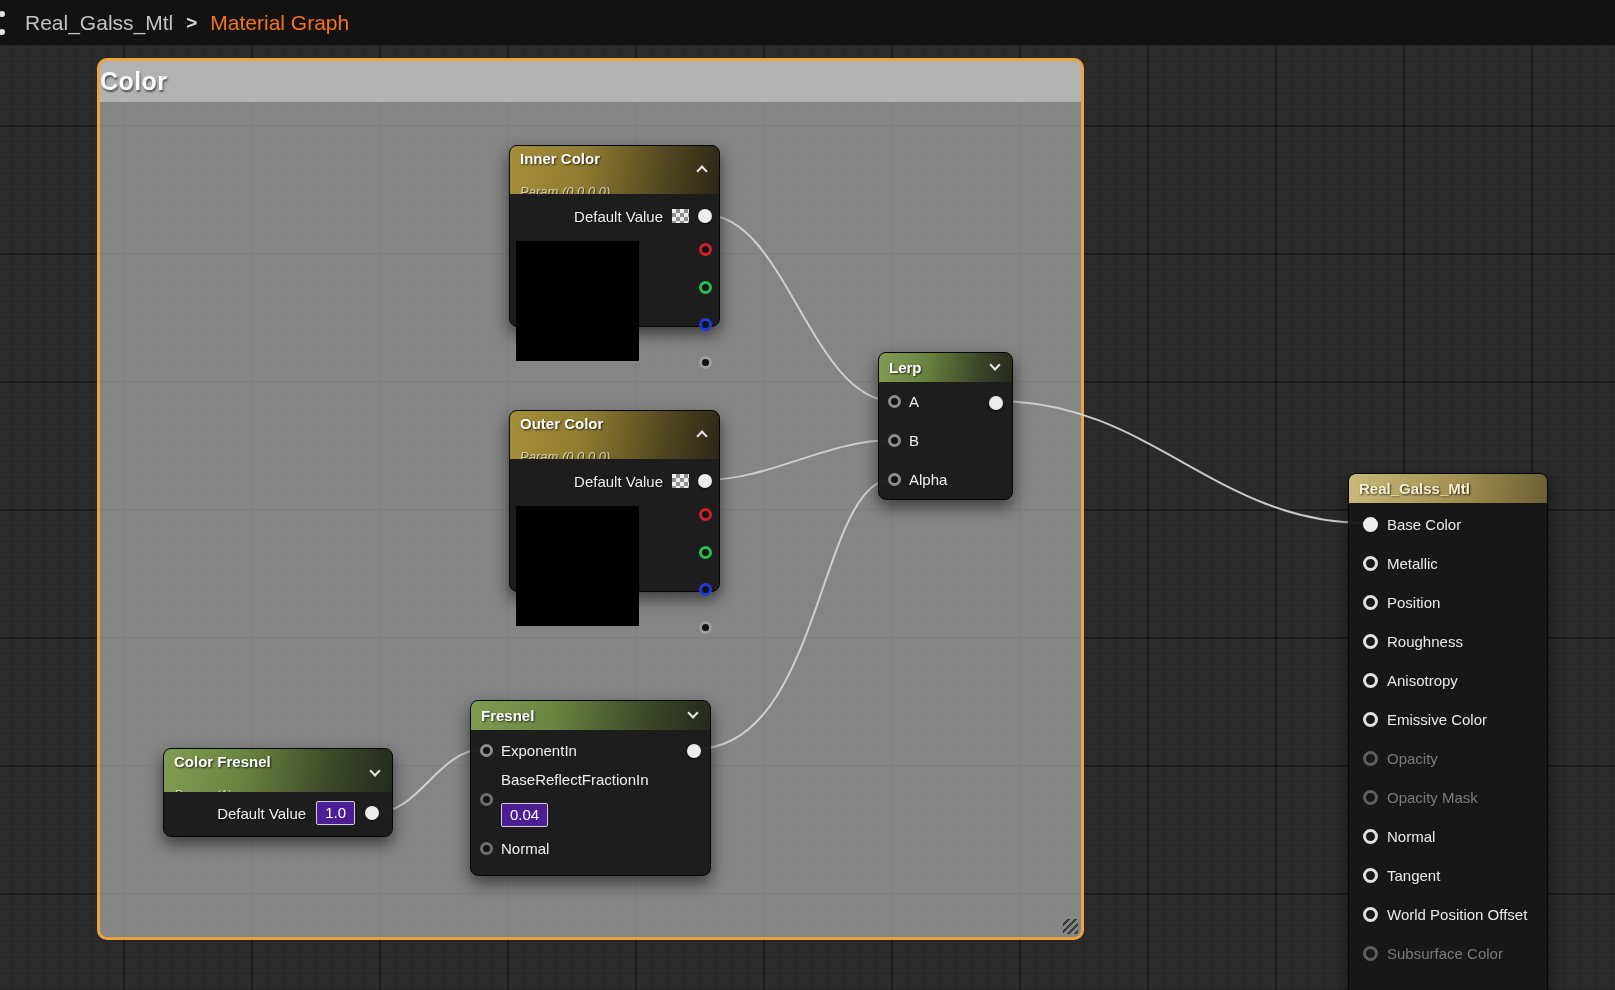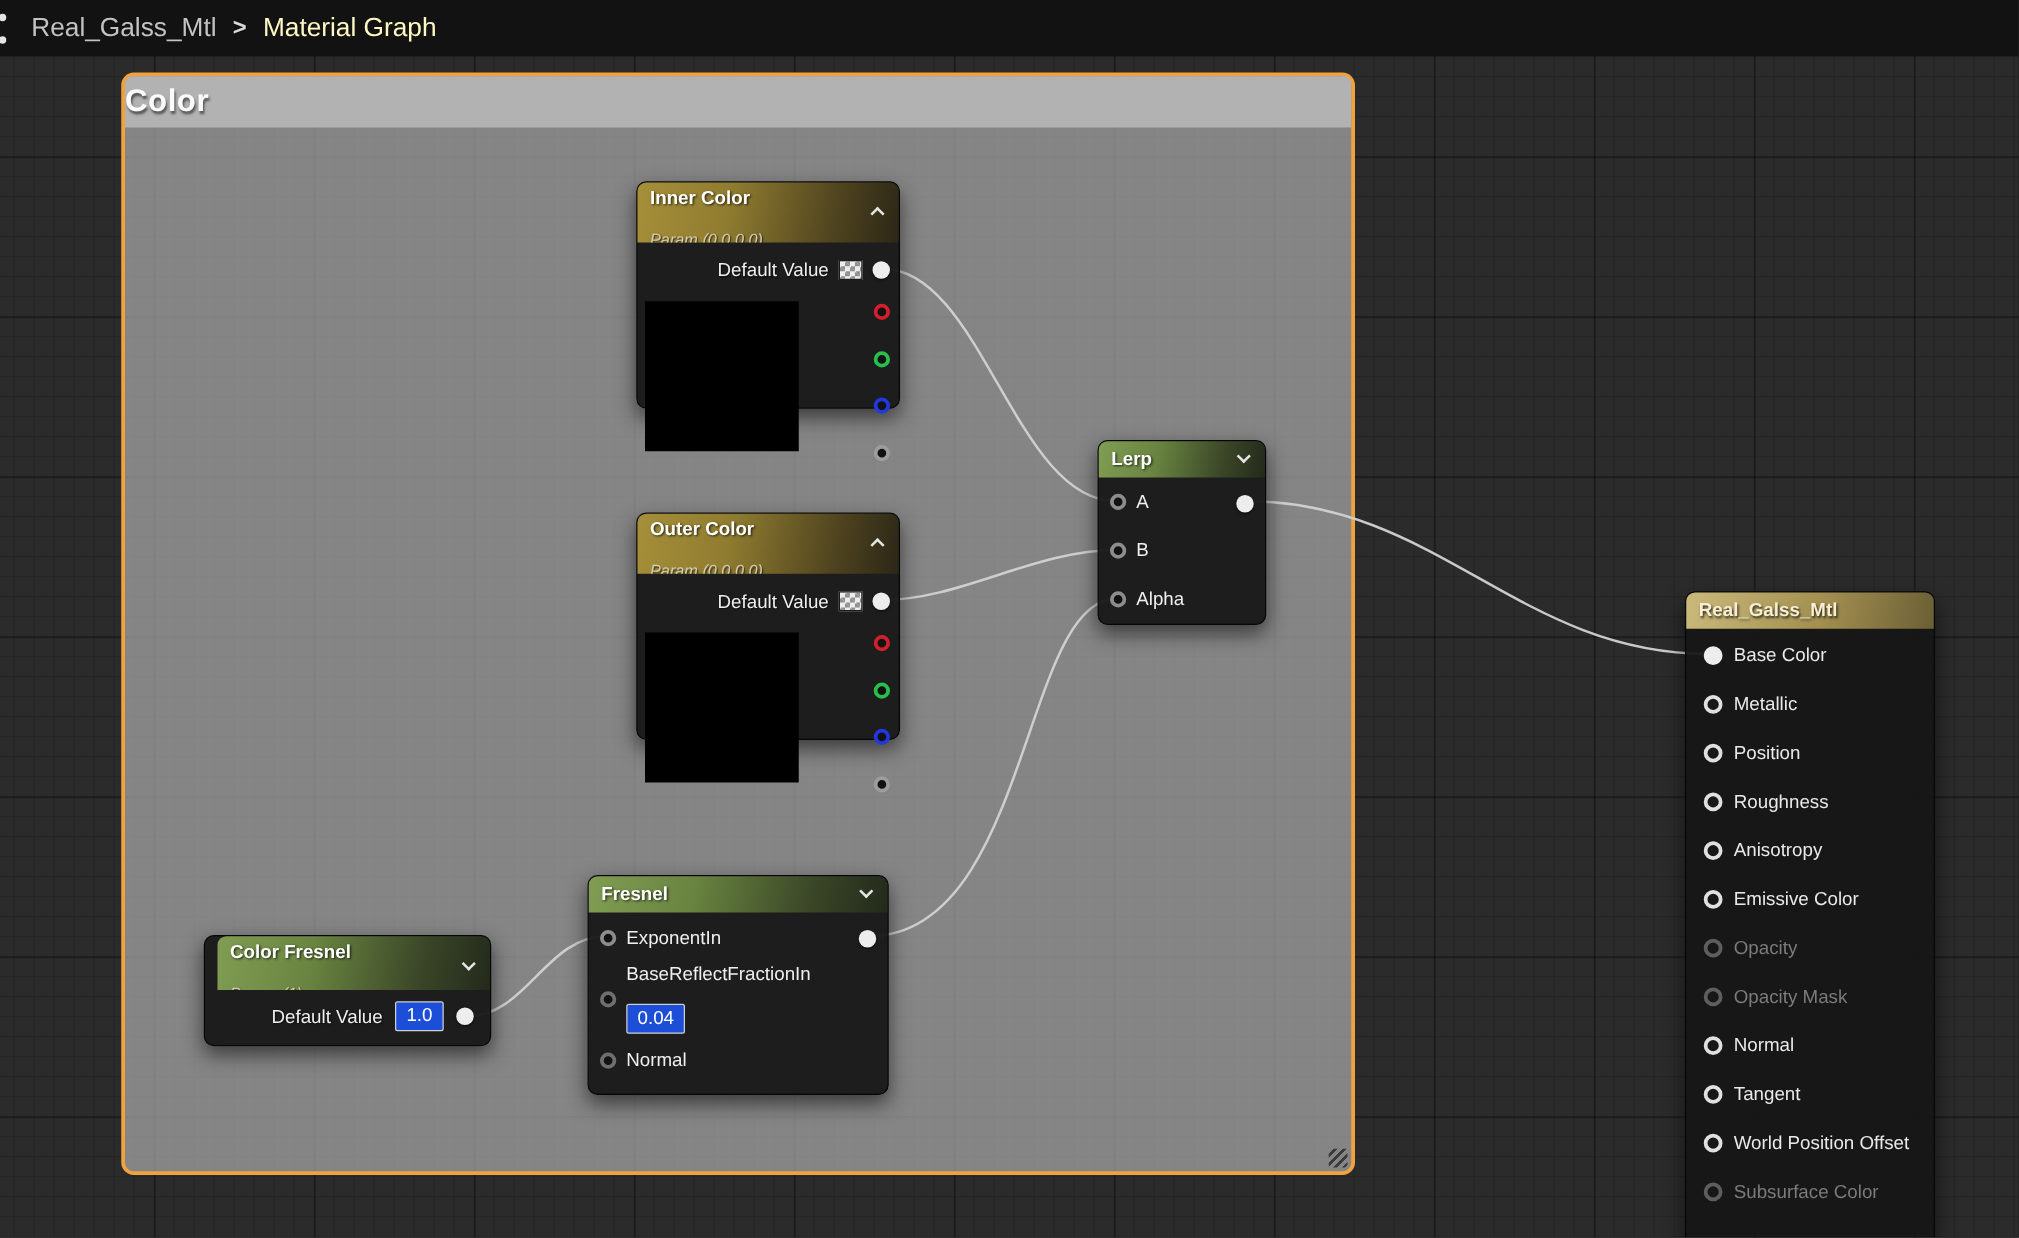--- a/index.html
+++ b/index.html
@@ -18,21 +18,21 @@
   }
 
   
   #topbar { position:absolute; left:0; top:0; width:100%; height:45px; background:#121212;
     display:flex; align-items:center; z-index:5; }
   .menu-glyph { width:10px; height:24px; margin-left:-1px; display:flex; flex-direction:column;
     justify-content:space-between; align-items:flex-start; }
   .menu-glyph i { display:block; width:6px; height:6px; border-radius:50%; background:#e4e4e4; }
   .crumb-root { color:#c3c3c3; font-size:21px; margin-left:16px; }
   .crumb-sep { color:#dadada; font-size:19px; font-weight:bold; margin:0 13px; }
-  .crumb-current { color:#fef9c3; font-size:21px; }
+  .crumb-current { color:#f97316; font-size:21px; }
 
   
   #comment-box { position:absolute; left:97px; top:58px; width:987px; height:882px;
     border:3px solid var(--comment-border,#f0a33c); border-radius:10px;
     background:rgba(168,168,168,0.72); z-index:1; }
   .comment-title-bar { height:41px; background:#b2b2b2; border-radius:6px 6px 0 0;
     display:flex; align-items:center; }
   .comment-title-bar span { font-size:25px; font-weight:bold; color:#fbfbfb;
     text-shadow:1px 2px 2px rgba(0,0,0,0.55); letter-spacing:0.4px; }
   .comment-resize { position:absolute; right:3px; bottom:3px; width:15px; height:15px;
@@ -90,24 +90,24 @@
   .io-row { display:flex; align-items:center; gap:8px; height:39px; padding-left:9px; }
   .io-label { color:#efefef; font-size:15px; }
   .lerp-out { position:absolute; right:9px; top:43px; }
 
   
   #node-fresnel { left:470px; top:700px; width:241px; height:176px; }
   .fres-out { position:absolute; right:9px; top:43px; }
   .frow-brf { display:flex; align-items:center; gap:8px; height:58px; padding-left:9px; }
   .brf-col { display:flex; flex-direction:column; align-items:flex-start; gap:15px; }
   .value-box { display:inline-block; padding:2px 8px 3px 8px; border:1px solid #cfcfcf;
-    border-radius:2px; background:#1d4ed8; color:#ffffff; font-size:15px; }
-
-  
-  #node-color-fresnel { left:163px; top:748px; width:230px; height:89px;padding-left:10px; }
+    border-radius:2px; background:#4c1d95; color:#ffffff; font-size:15px; }
+
+  
+  #node-color-fresnel { left:163px; top:748px; width:230px; height:89px; }
   .cf-row { display:flex; align-items:center; justify-content:flex-end; gap:10px;
     height:42px; padding-right:13px; }
 
   
   #node-result { left:1348px; top:473px; width:200px; height:522px; border-radius:8px 8px 0 0; }
   .result-pins { padding:2px 0 0 0; }
   .result-pin { display:flex; align-items:center; gap:9px; height:39px; padding-left:14px; }
   .rpin { width:15px; height:15px; border-radius:50%; border:3px solid #e0e0e0; background:transparent; flex:none; }
   .rpin.filled { background:#ededed; border-color:#ededed; }
   .rpin-label { color:#e9e9e9; font-size:15px; white-space:nowrap; }

